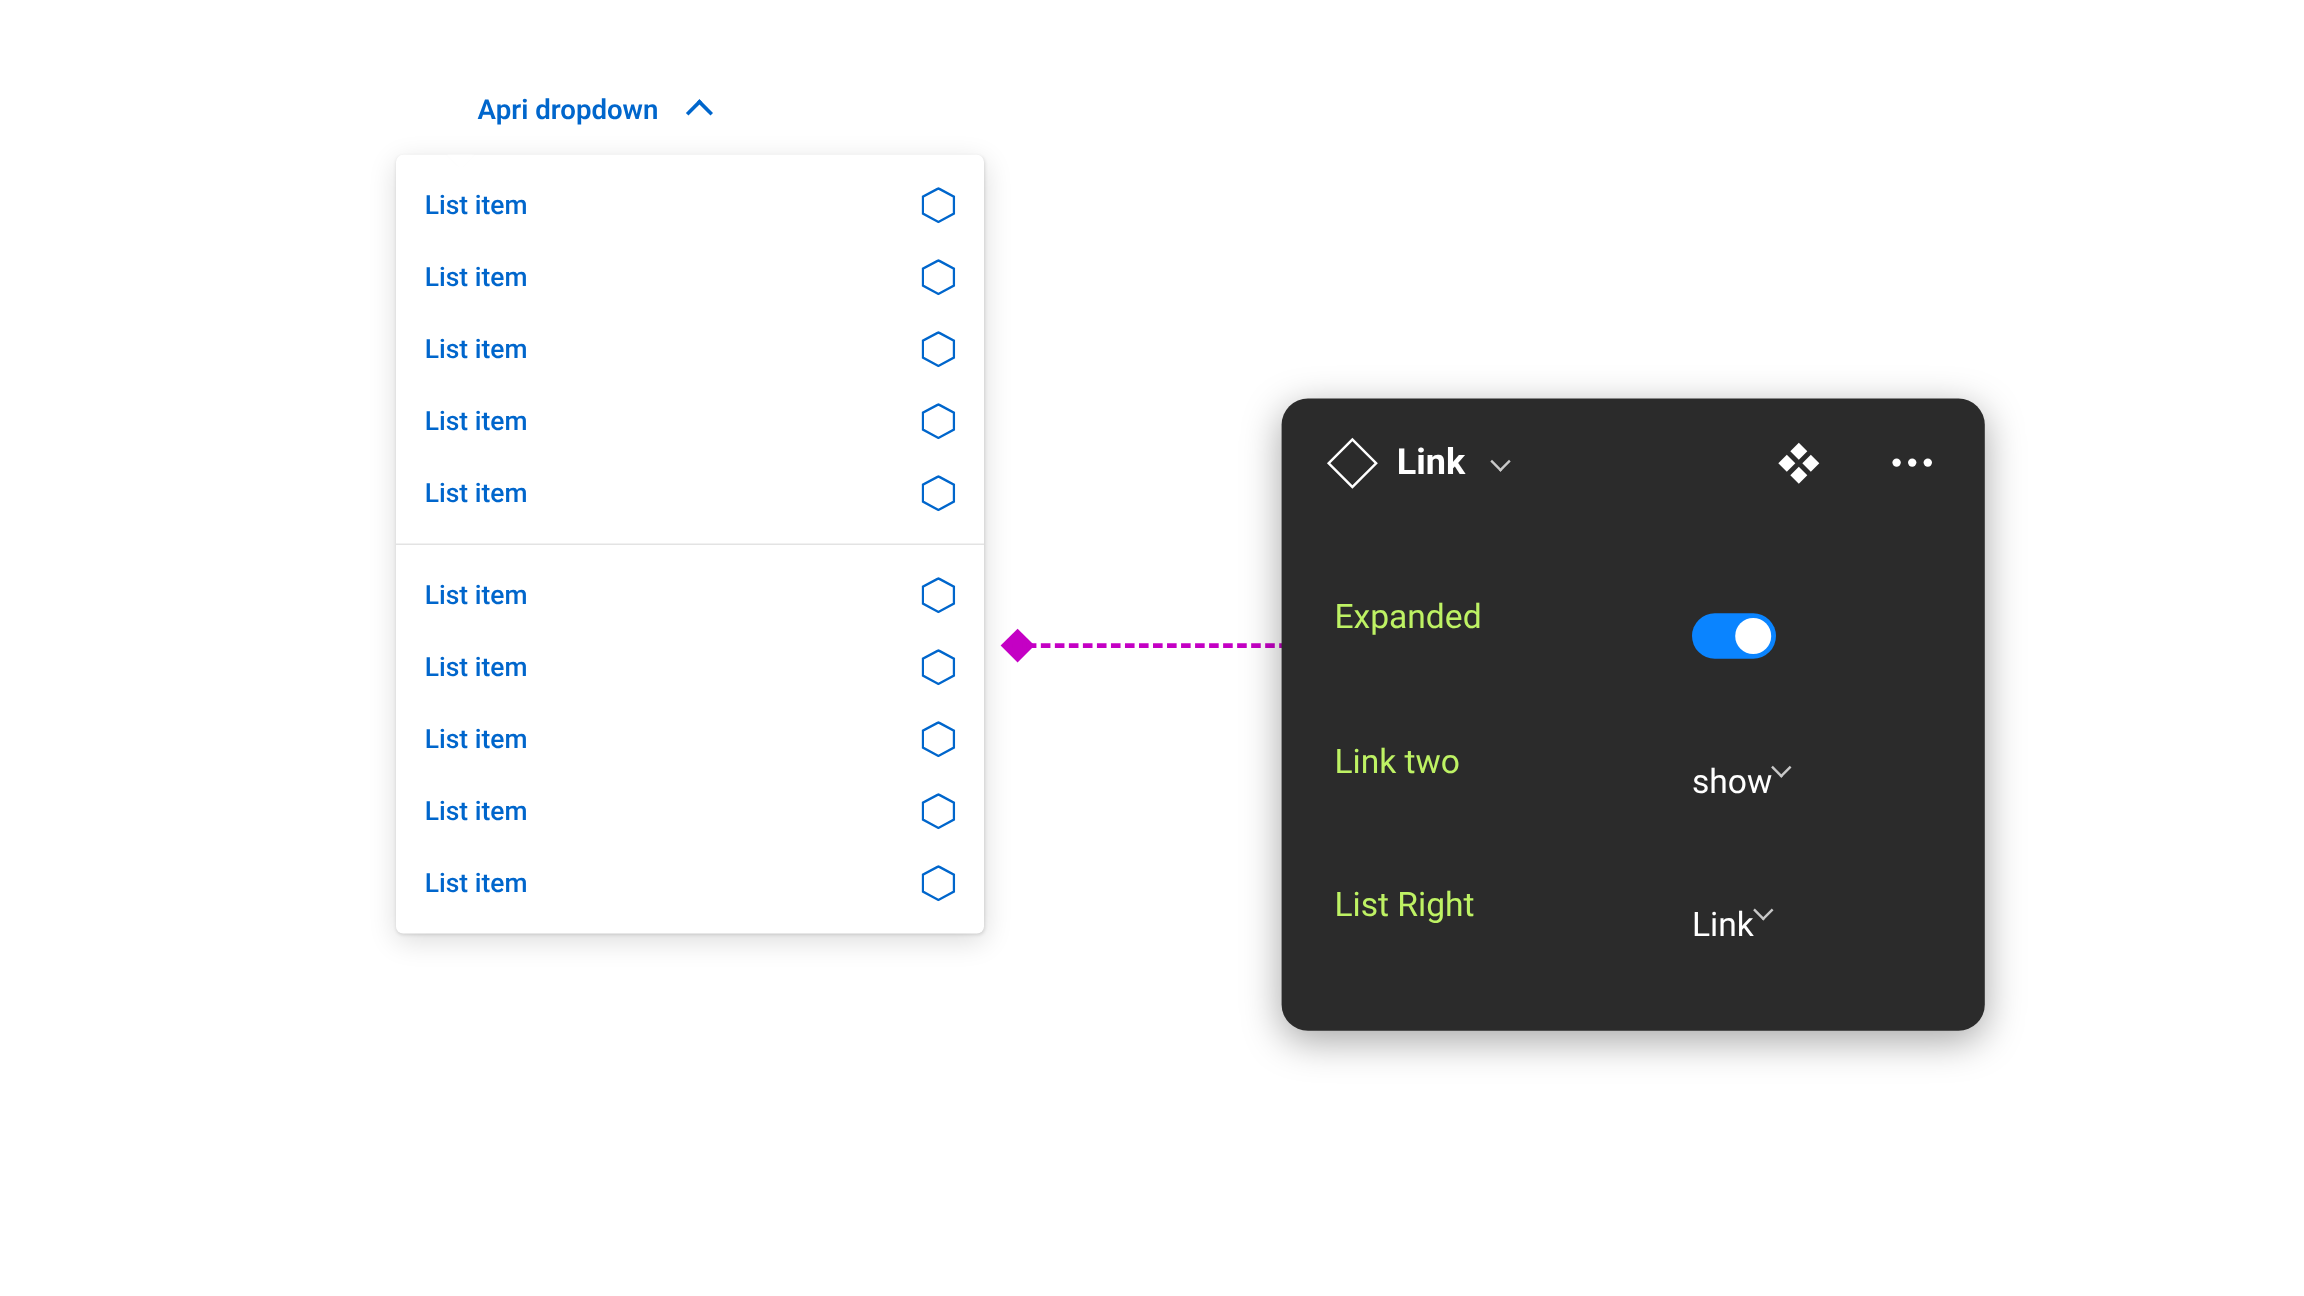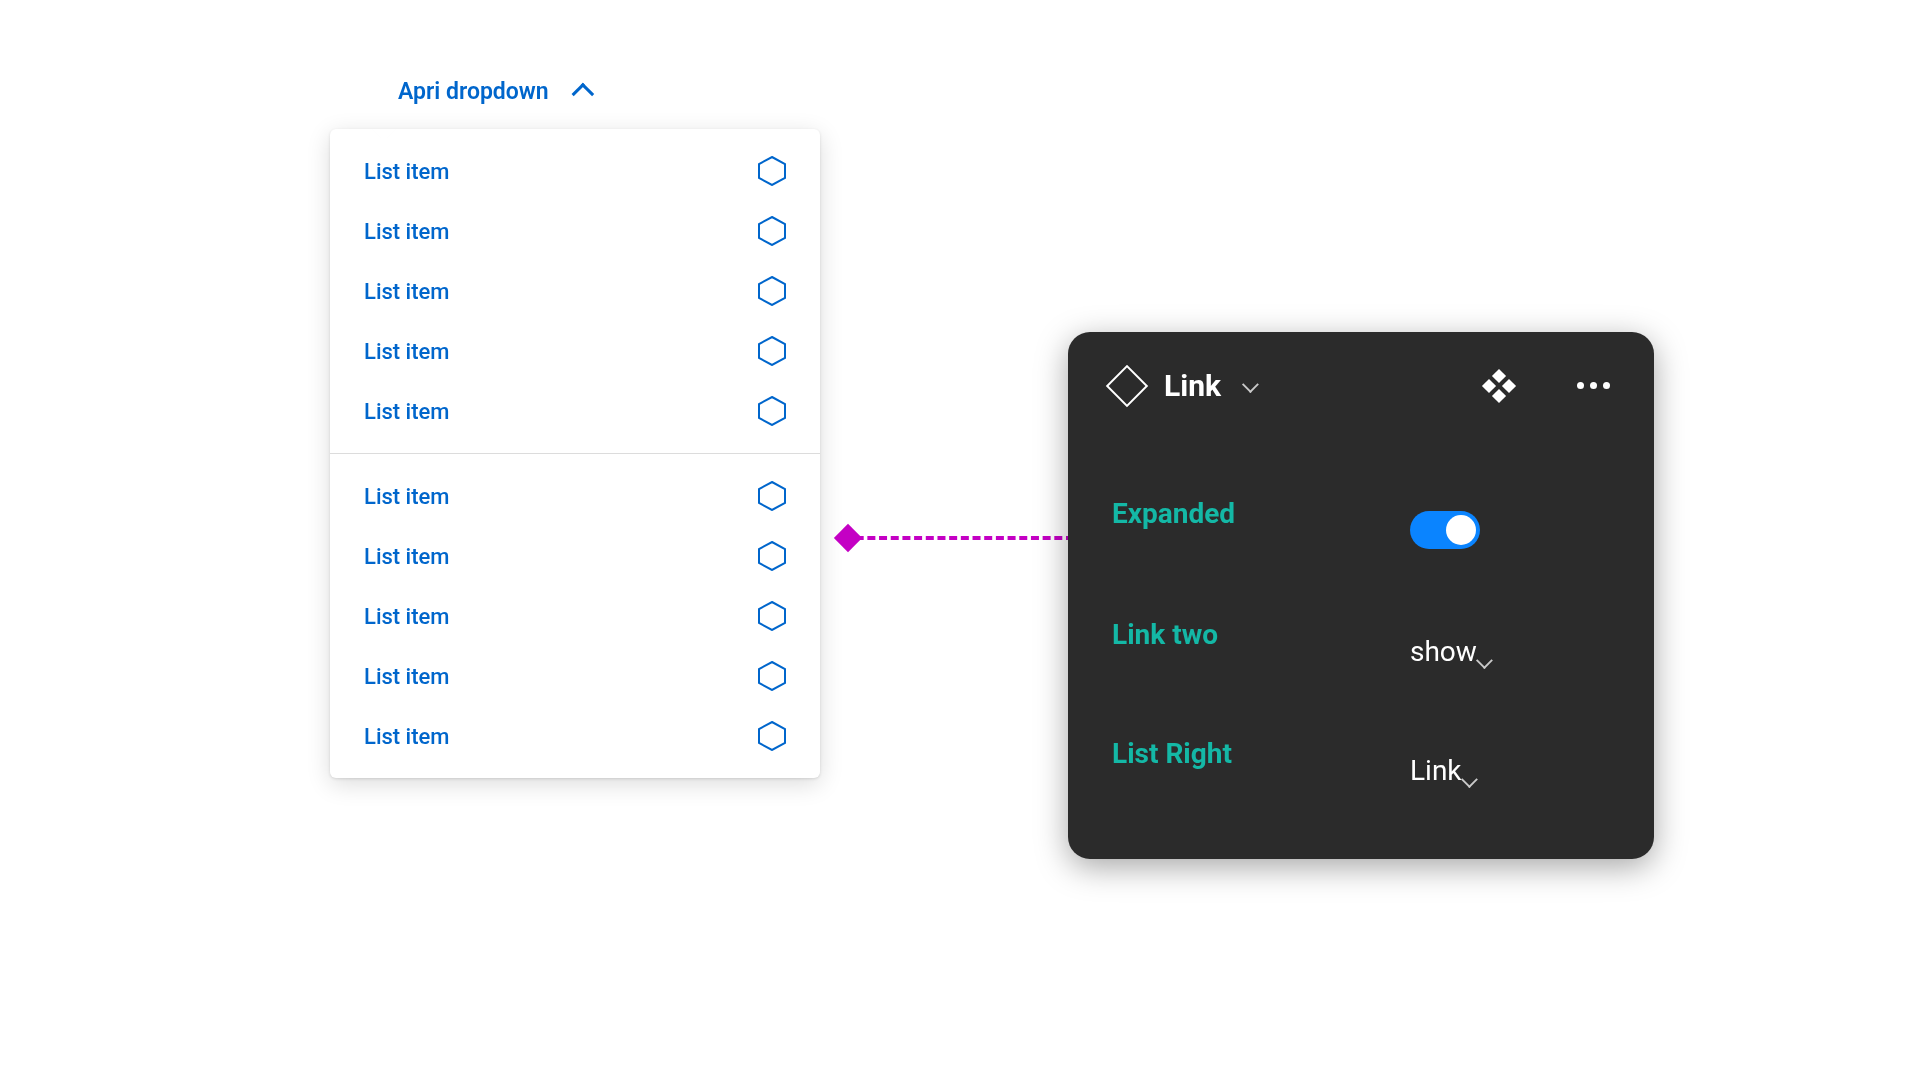--- a/index.html
+++ b/index.html
@@ -54,21 +54,21 @@
     background:#fff;
     transform:rotate(45deg);
     box-shadow:-2px -2px 4px rgba(0,0,0,0.05);
   }
   .dropdown-group { padding: 12px 0; }
   .dropdown-divider { height: 1px; background: #dcdcdc; }
   .list-item {
     display: flex;
     align-items: center;
     justify-content: space-between;
-    padding: 15px 34px;
+    padding: 15px 24px;
     cursor: pointer;
   }
   .list-item-label { color: #0066cc; font-size: 22px; font-weight: 500; }
   .hexagon-icon svg { display:block; }
 
   
   .connector {
     position: absolute;
     left: 844px;
     top: 536px;
@@ -128,22 +128,22 @@
   .grid-icon span:nth-child(4){ left:9px; top:19px;}
   .dots-icon { display:flex; gap:6px; }
   .dots-icon span { width:7px; height:7px; border-radius:50%; background:#fff; }
 
   .prop-row {
     display: flex;
     align-items: center;
     justify-content: space-between;
     padding: 20px 0;
   }
-  .prop-label { color: #14b8a6; font-size: 28px; font-weight: 700; margin-top: 12px; }
-  .prop-value-wrap { display:flex; align-items:flex-end; min-width: 200px; margin-top: 46px; }
+  .prop-label { color: #bef264; font-size: 28px; font-weight: 400; margin-top: 12px; }
+  .prop-value-wrap { display:flex; align-items:flex-start; min-width: 200px; margin-top: 46px; }
   .prop-value { color: #ffffff; font-size: 28px; font-weight: 400; }
 
   .toggle {
     width: 70px; height: 38px; border-radius: 19px;
     background: #0a84ff; position: relative; cursor:pointer;
   }
   .toggle .knob {
     position:absolute; right:4px; top:4px;
     width:30px; height:30px; border-radius:50%; background:#fff;
   }

